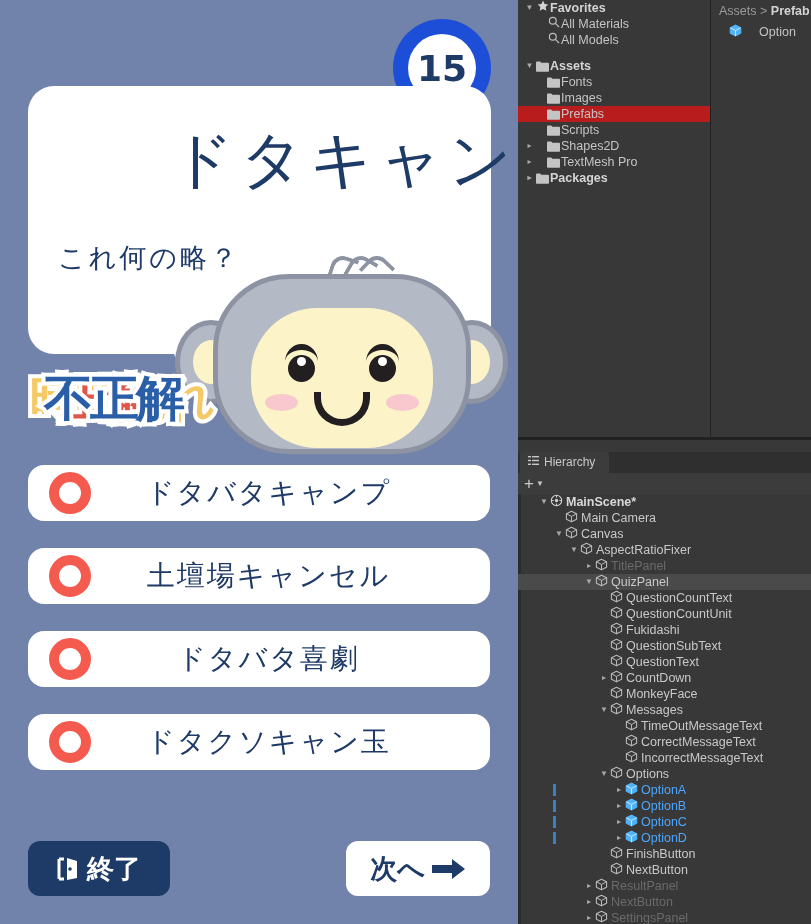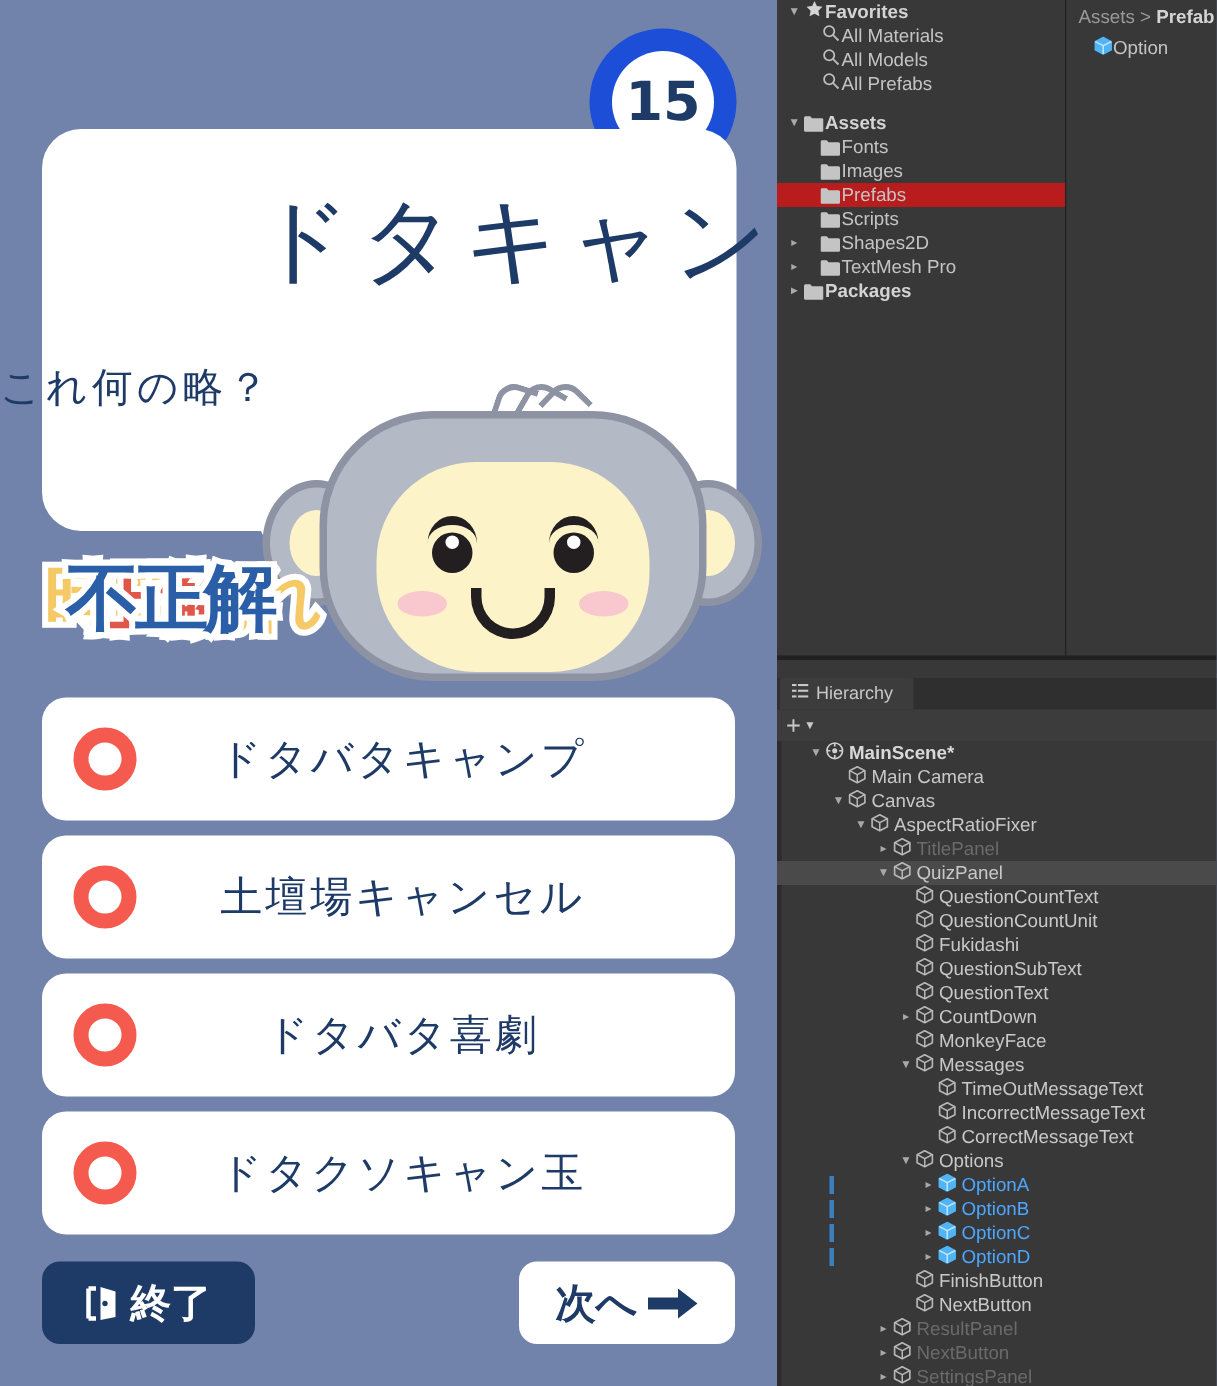--- a/index.html
+++ b/index.html
@@ -46,21 +46,21 @@
     border-left:22px solid transparent;
     border-right:48px solid transparent;
     border-top:45px solid #ffffff;
   }
   .question-text{
     position:absolute;left:0;right:0;top:118px;text-align:right;
     color:#1e3a67;font-size:62px;font-weight:normal;letter-spacing:6px;
     font-family:"DejaVu Sans",sans-serif;white-space:nowrap;
   }
   .question-sub{
-    position:absolute;left:0;right:0;top:240px;text-align:left;
+    position:absolute;left:0;right:0;top:240px;text-align:left;padding-left:58px;
     color:#1e3a67;font-size:27px;letter-spacing:3px;
     font-family:Liberation Serif, serif;white-space:nowrap;
   }
 
   
   .monkey{position:absolute;left:175px;top:268px;width:333px;height:190px;}
   .ear{
     position:absolute;top:52px;width:72px;height:84px;border-radius:50%;
     background:#b4b9c6;border:5px solid #8e93a3;box-sizing:border-box;
   }
@@ -122,22 +122,22 @@
     font-family:"DejaVu Sans",sans-serif;
     -webkit-text-stroke:8px #ffffff;paint-order:stroke fill;
   }
   .msg.timeout{color:#f5ca66;left:0;letter-spacing:-4px;}
   .msg.correct{color:#e05648;left:30px;letter-spacing:-2px;}
   .msg.incorrect{color:#2a5fa8;left:14px;letter-spacing:-3px;}
 
   
   .options{position:absolute;left:28px;top:465px;width:462px;}
   .option{
-    position:relative;height:82px;background:#fff;border-radius:16px;
-    margin-bottom:10px;display:flex;align-items:center;
+    position:relative;height:56px;background:#fff;border-radius:16px;
+    margin-bottom:27px;display:flex;align-items:center;
   }
   .radio{
     width:42px;height:42px;border-radius:50%;
     border:10px solid #f55a4e;box-sizing:border-box;margin-left:21px;flex:0 0 auto;
   }
   .option-label{
     flex:1;text-align:center;padding-right:44px;
     color:#1e3a67;font-size:28px;letter-spacing:2px;
     font-family:"DejaVu Sans",sans-serif;white-space:nowrap;
   }
@@ -183,21 +183,21 @@
 
   .folder-svg{vertical-align:-2px;}
   .sep-gap{height:10px;}
 
   .breadcrumb{
     position:relative;height:22px;line-height:22px;padding-left:8px;
     font-size:12.5px;color:#9a9a9a;font-family:"Liberation Sans",sans-serif;white-space:nowrap;
   }
   .breadcrumb b{color:#d4d4d4;}
   .asset-item{
-    display:flex;align-items:center;gap:0;padding-left:18px;height:20px;
+    display:flex;align-items:center;gap:17px;padding-left:18px;height:20px;
     font-size:12.5px;color:#c4c4c4;font-family:"Liberation Sans",sans-serif;
   }
 
   
   .hier-panel{position:absolute;left:0;top:452px;width:293px;height:472px;background:#383838;}
   .hier-tabbar{position:absolute;left:0;top:0;width:293px;height:21px;background:#2f2f2f;}
   .hier-tab{
     position:absolute;left:2px;top:0;height:21px;padding:0 14px 0 8px;
     background:#3c3c3c;color:#c8c8c8;font-size:12px;line-height:21px;
     display:flex;align-items:center;gap:5px;border-radius:2px 2px 0 0;
@@ -343,29 +343,20 @@
             </div>
             <div class="tree-row">
               <span class="tw empty" style="margin-left:6px">▸</span>
               <span class="tw empty">▸</span>
               <span class="ic"><svg width="12" height="12" viewBox="0 0 12 12">
                   <circle cx="4.8" cy="4.8" r="3.4" stroke="#bdbdbd" stroke-width="1.2" fill="none"></circle>
                   <path d="M7.4 7.4 L11 11" stroke="#bdbdbd" stroke-width="1.2"></path>
                 </svg></span>
               <span>All Models</span>
             </div>
-            <div class="tree-row">
-              <span class="tw empty" style="margin-left:6px">▸</span>
-              <span class="tw empty">▸</span>
-              <span class="ic"><svg width="12" height="12" viewBox="0 0 12 12">
-                  <circle cx="4.8" cy="4.8" r="3.4" stroke="#bdbdbd" stroke-width="1.2" fill="none"></circle>
-                  <path d="M7.4 7.4 L11 11" stroke="#bdbdbd" stroke-width="1.2"></path>
-                </svg></span>
-              <span>All Prefabs</span>
-            </div>
             <div class="sep-gap"></div>
             <div class="tree-row bold">
               <span class="tw" style="margin-left:6px">▼</span>
               <span class="ic"><svg class="folder-svg" width="13" height="11" viewBox="0 0 13 11">
                   <path d="M0 1.5A1 1 0 011 .5h3.2l1.1 1.3H12a1 1 0 011 1V10a.8.8 0 01-.8.8H.8A.8.8 0 010 10z" fill="#c4c4c4"></path>
                 </svg></span>
               <span>Assets</span>
             </div>
             <div class="tree-row">
               <span class="tw empty" style="margin-left:6px">▸</span>
@@ -605,30 +596,30 @@
                 </svg></span>
               <span>TimeOutMessageText</span>
             </div>
             <div class="h-row">
               <span style="display:inline-block;width:95px;flex:0 0 auto"></span>
               <span class="h-tw empty">▸</span>
               <span class="h-ic"><svg width="13" height="13" viewBox="0 0 13 13">
                   <path d="M6.5 1.2 11.6 3.8v5.4L6.5 11.8 1.4 9.2V3.8z" fill="none" stroke="#b8b8b8" stroke-width="1.1" stroke-linejoin="round"></path>
                   <path d="M1.4 3.8 6.5 6.4 11.6 3.8M6.5 6.4v5.4" fill="none" stroke="#b8b8b8" stroke-width="1"></path>
                 </svg></span>
+              <span>CorrectMessageText</span>
+            </div>
+            <div class="h-row">
+              <span style="display:inline-block;width:95px;flex:0 0 auto"></span>
+              <span class="h-tw empty">▸</span>
+              <span class="h-ic"><svg width="13" height="13" viewBox="0 0 13 13">
+                  <path d="M6.5 1.2 11.6 3.8v5.4L6.5 11.8 1.4 9.2V3.8z" fill="none" stroke="#b8b8b8" stroke-width="1.1" stroke-linejoin="round"></path>
+                  <path d="M1.4 3.8 6.5 6.4 11.6 3.8M6.5 6.4v5.4" fill="none" stroke="#b8b8b8" stroke-width="1"></path>
+                </svg></span>
               <span>IncorrectMessageText</span>
-            </div>
-            <div class="h-row">
-              <span style="display:inline-block;width:95px;flex:0 0 auto"></span>
-              <span class="h-tw empty">▸</span>
-              <span class="h-ic"><svg width="13" height="13" viewBox="0 0 13 13">
-                  <path d="M6.5 1.2 11.6 3.8v5.4L6.5 11.8 1.4 9.2V3.8z" fill="none" stroke="#b8b8b8" stroke-width="1.1" stroke-linejoin="round"></path>
-                  <path d="M1.4 3.8 6.5 6.4 11.6 3.8M6.5 6.4v5.4" fill="none" stroke="#b8b8b8" stroke-width="1"></path>
-                </svg></span>
-              <span>CorrectMessageText</span>
             </div>
             <div class="h-row">
               <span style="display:inline-block;width:80px;flex:0 0 auto"></span>
               <span class="h-tw">▼</span>
               <span class="h-ic"><svg width="13" height="13" viewBox="0 0 13 13">
                   <path d="M6.5 1.2 11.6 3.8v5.4L6.5 11.8 1.4 9.2V3.8z" fill="none" stroke="#b8b8b8" stroke-width="1.1" stroke-linejoin="round"></path>
                   <path d="M1.4 3.8 6.5 6.4 11.6 3.8M6.5 6.4v5.4" fill="none" stroke="#b8b8b8" stroke-width="1"></path>
                 </svg></span>
               <span>Options</span>
             </div>

